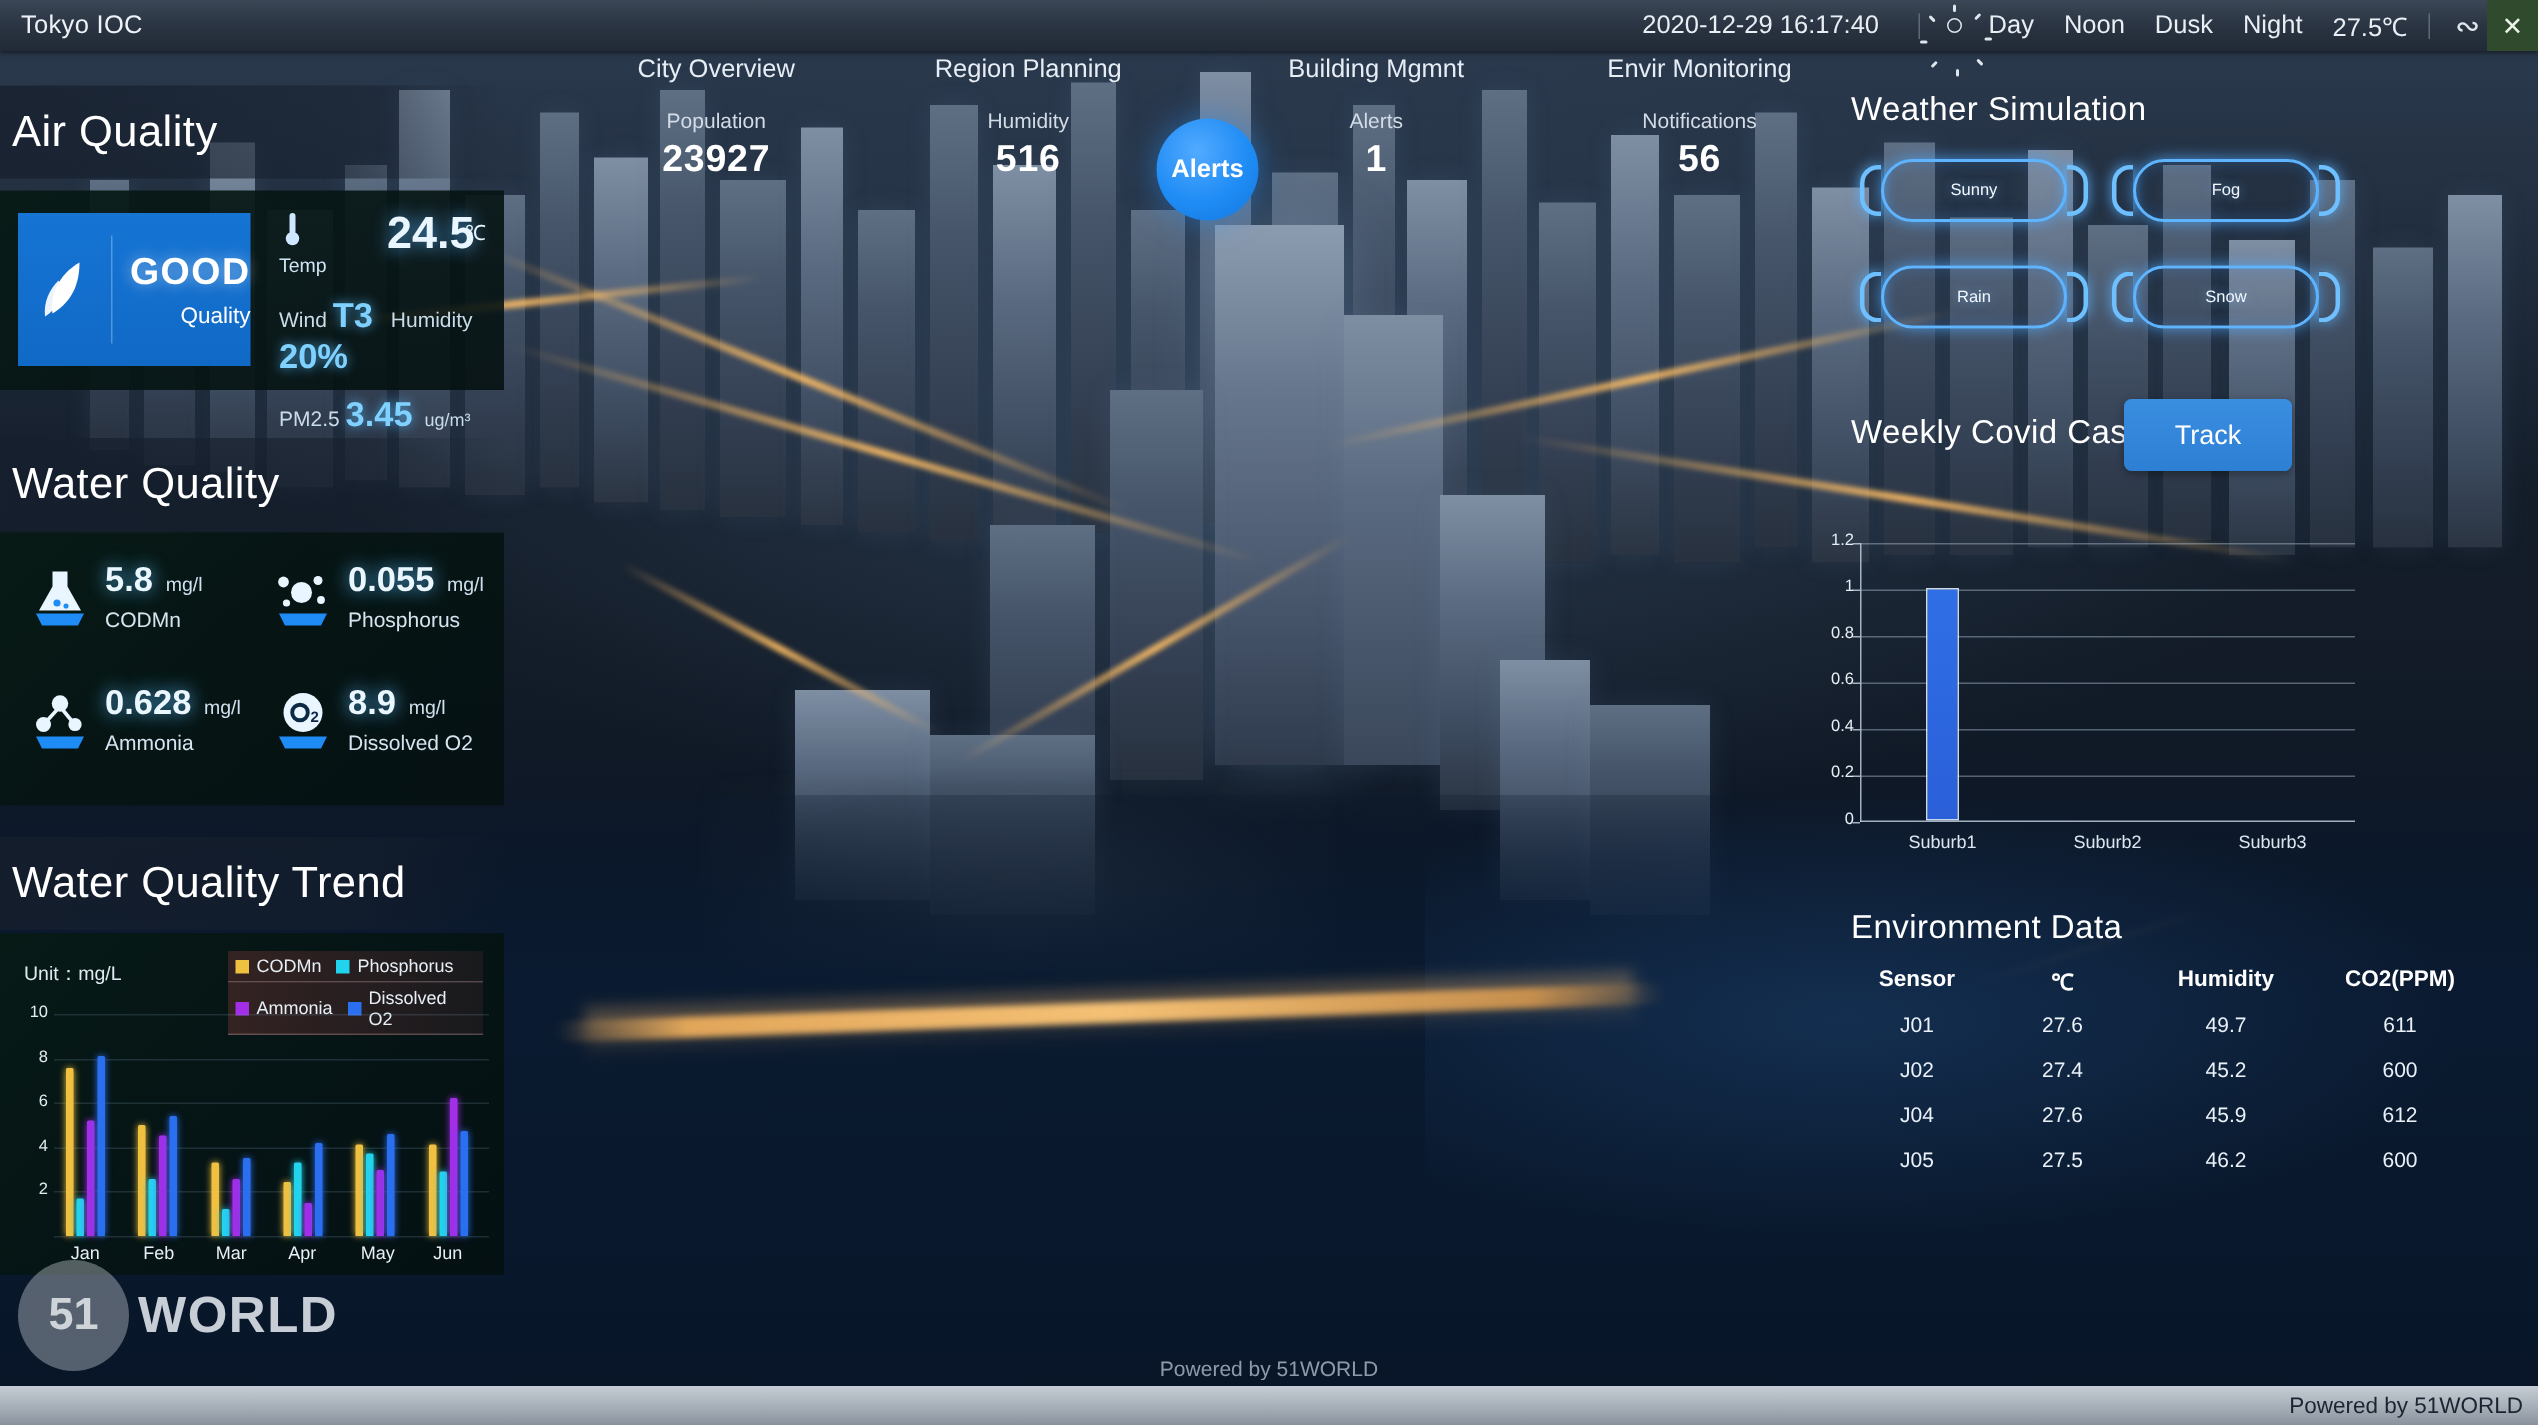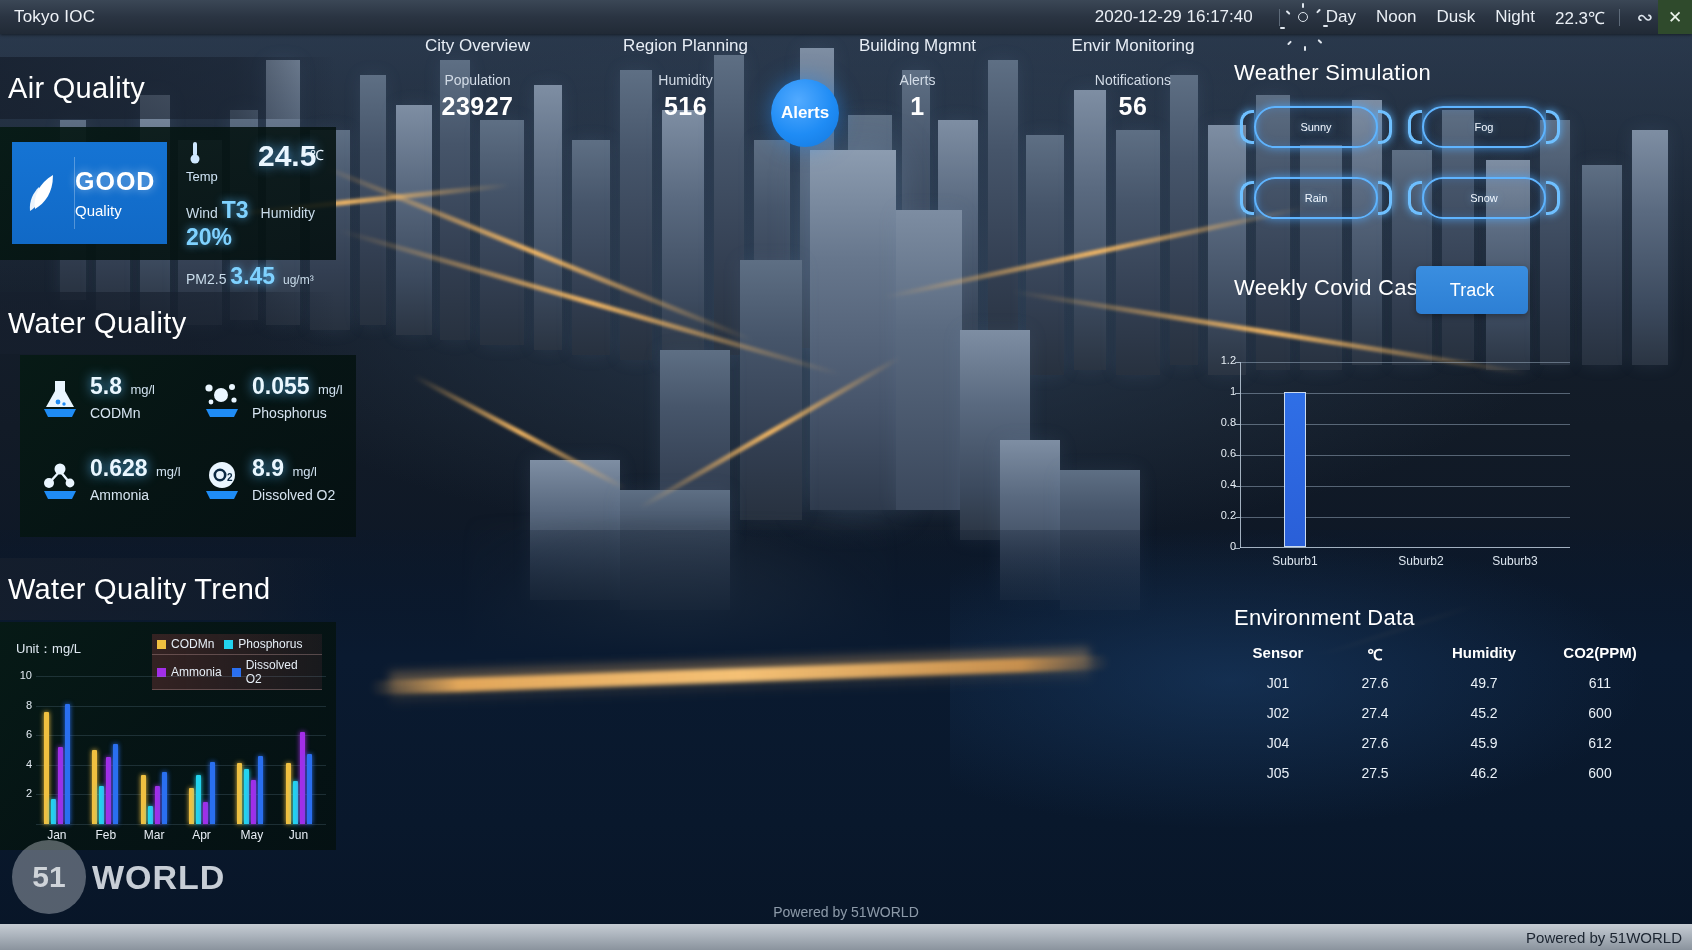--- a/index.html
+++ b/index.html
@@ -125,35 +125,35 @@
   
   #aq-head{ top:57px; }
   #aq-body{ top:127px; height:133px; }
   .aq-card{
     position:absolute; left:12px; top:15px; width:155px; height:102px;
     background:linear-gradient(180deg,#1574d4,#1169c6);
     display:flex; align-items:center;
   }
   .leaf-box{ width:62px; display:flex; align-items:center; justify-content:center; }
   .leaf-sep{ width:1px; height:72px; background:rgba(255,255,255,.28); }
-  .aq-txt{ flex:1; text-align:left; }
+  .aq-txt{ flex:1; text-align:right; }
   .aq-txt .g{ font-size:25px; font-weight:bold; letter-spacing:1px; text-shadow:0 0 10px rgba(255,255,255,.5); }
   .aq-txt .q{ font-size:15px; margin-top:6px; }
   .aq-right{ position:absolute; left:186px; top:14px; width:145px; }
   .thermo{ width:16px; margin-right:2px; }
   .temp-lbl{ font-size:13px; color:#cfe4f5; position:absolute; left:0; top:28px; }
   .temp-val{ font-size:30px; font-weight:bold; color:#eaf6ff; text-shadow:0 0 12px rgba(90,180,255,.85); margin-left:20px; line-height:1; }
   .temp-unit{ font-size:14px; color:#eaf6ff; margin-left:2px; }
   .aq-line{ font-size:14px; color:#c9dcea; margin-top:20px; }
   .aq-line b{ color:#7fd2ff; font-weight:bold; text-shadow:0 0 8px rgba(90,190,255,.8); }
   .aq-line .big{ font-size:23px; }
 
   
   #wq-head{ top:292px; }
-  #wq-body{ top:355px; height:182px;margin-left:20px; }
+  #wq-body{ top:355px; height:182px; }
   .wq-cell{ position:absolute; width:160px; }
   .wq-ic{ position:absolute; left:0; top:2px; width:44px; height:44px; }
   .wq-v{ font-size:23px; font-weight:bold; color:#eaf7ff; text-shadow:0 0 12px rgba(90,190,255,.9); }
   .wq-u{ font-size:13px; color:#cfe0ee; margin-left:4px; }
   .wq-n{ font-size:14px; color:#d6e4f0; margin-top:5px; }
   .wq-tx{ margin-left:52px; }
 
   
   #wt-head{ top:558px; }
   #wt-body{ top:622px; height:228px; }
@@ -318,21 +318,21 @@
       <i style="transform:rotate(135deg) translate(-50%,-14px);"></i>
       <i style="transform:rotate(180deg) translate(-50%,-14px);"></i>
       <i style="transform:rotate(225deg) translate(-50%,-14px);"></i>
       <i style="transform:rotate(270deg) translate(-50%,-14px);"></i>
       <i style="transform:rotate(315deg) translate(-50%,-14px);"></i>
     </span>
     <div class="tp-link">Day</div>
     <div class="tp-link">Noon</div>
     <div class="tp-link">Dusk</div>
     <div class="tp-link">Night</div>
-    <div class="tp-temp">22.3℃</div>
+    <div class="tp-temp">27.5℃</div>
     <div class="vdiv"></div>
     <div class="win-btns">
       <div class="win-btn">
           <span class="squiggle">∾</span>
         </div>
       <div class="win-btn close">✕</div>
     </div>
   </div>
 </div>
 
@@ -602,21 +602,21 @@
     <div class="ctick" style="top: 62px;"></div>
     <div class="cy" style="top: 54px;">0.8</div>
     <div class="cgrid" style="top: 31px;"></div>
     <div class="ctick" style="top: 31px;"></div>
     <div class="cy" style="top: 23px;">1</div>
     <div class="cgrid" style="top: 0px;"></div>
     <div class="ctick" style="top: 0px;"></div>
     <div class="cy" style="top: -8px;">1.2</div>
     <div class="cbar" style="left: 44px; height: 155px;"></div>
     <div class="cx" style="left: 55px;">Suburb1</div>
-    <div class="cx" style="left: 181px;">Suburb2</div>
+    <div class="cx" style="left: 165px;">Suburb2</div>
     <div class="cx" style="left: 275px;">Suburb3</div>
   </div>
 
 <div class="r-title" style="left:1234px; top:605px;">Environment Data</div>
 <div class="etable">
   <div class="th">
     <div class="c0">Sensor</div>
     <div class="c1">℃</div>
     <div class="c2">Humidity</div>
     <div class="c3">CO2(PPM)</div>

